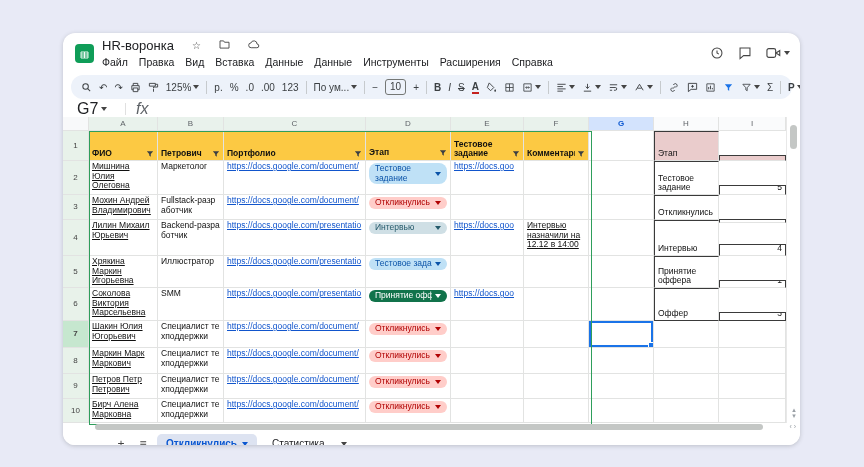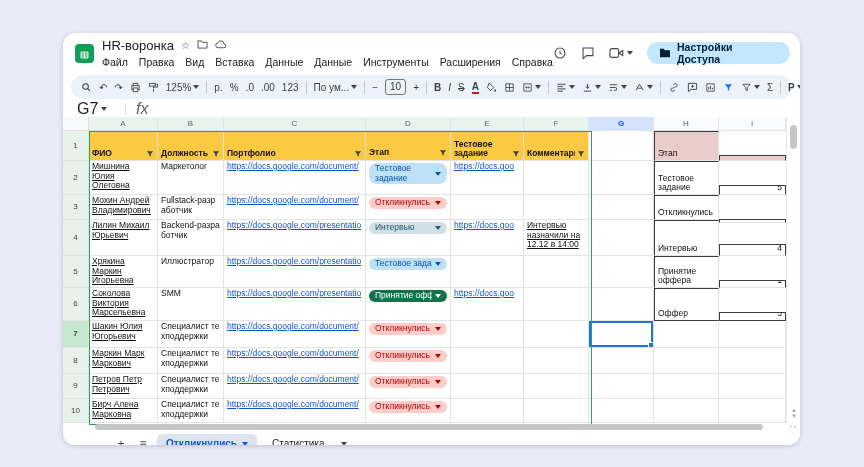--- a/index.html
+++ b/index.html
@@ -6,21 +6,21 @@
   body{font-family:"Liberation Sans",sans-serif;-webkit-font-smoothing:antialiased;}
   .frame{position:relative;width:864px;height:467px;background:#e8eaf6;overflow:hidden;}
   .window{position:absolute;left:63px;top:33px;width:737px;height:412px;background:#fff;
           border-radius:12px;box-shadow:0 1px 4px rgba(60,64,67,.25);overflow:hidden;}
   
   .hdr{position:absolute;left:0;top:0;width:100%;height:40px;display:flex;align-items:center;}
   .logo{width:19px;height:19px;margin:0 8px 0 12px;background:#0f9d58;border-radius:4px;flex:none;
         display:flex;align-items:center;justify-content:center;}
   .logo svg{display:block}
   .titleblock{display:flex;flex-direction:column;gap:1px;}
-  .titlerow{display:flex;align-items:center;gap:7px;height:16px;}
+  .titlerow{display:flex;align-items:center;gap:18px;height:16px;}
   .doctitle{font-size:13px;color:#202124;}
   .titleicon{color:#444;font-size:10px;line-height:10px;}
   .menurow{display:flex;gap:11px;height:14px;align-items:center;}
   .menuitem{font-size:10.5px;color:#202124;}
   .hdr-right{margin-left:auto;display:flex;align-items:center;gap:14px;padding-right:10px;}
   .hicon{color:#444;display:flex;align-items:center;}
   .sharepill{display:flex;align-items:center;gap:6px;background:#c2e7ff;color:#001d35;
              border-radius:12px;height:22px;padding:0 12px;font-size:10.5px;font-weight:bold;}
   .caret{width:0;height:0;border-left:3.5px solid transparent;border-right:3.5px solid transparent;
          border-top:4px solid #444;display:inline-block;}
@@ -152,26 +152,20 @@
               <path d="M3.5 3.5h17v13h-11l-6 5z" fill="none" stroke="#444" stroke-width="1.8"></path>
             </svg>
       </span>
       <span class="hicon" style="gap:3px;display:flex;align-items:center;">
         <svg width="15" height="12" viewBox="0 0 24 18">
               <rect x="1.5" y="2" width="14" height="14" rx="3" fill="none" stroke="#444" stroke-width="1.8"></rect>
               <path d="M16 9l6-4v8z" fill="none" stroke="#444" stroke-width="1.8"></path>
             </svg>
         <span class="caret"></span>
       </span>
-      <div class="sharepill">
-        <svg width="12" height="10" viewBox="0 0 14 12">
-              <path d="M1 1h4.5l1.3 1.6H13V11H1z" fill="#001d35"></path>
-            </svg>
-        <span>Настройки Доступа</span>
-      </div>
     </div>
   </div>
 
   <div class="tbar">
     <span class="tbtn">
       <svg width="11" height="11" viewBox="0 0 24 24">
             <circle cx="10" cy="10" r="6" fill="none" stroke="#3c4043" stroke-width="2.2"></circle>
             <path d="M14.5 14.5L20 20" stroke="#3c4043" stroke-width="2.2"></path>
           </svg>
     </span>
@@ -320,21 +314,21 @@
 
     <div class="row" style="height:30px">
       <div class="cell rh">1</div>
       <div class="cell ca hd">
             <span class="lbl">ФИО</span>
             <svg class="funnel" width="8" height="8" viewBox="0 0 10 10">
               <path d="M1 1.5h8L6 5v3.5L4 7V5z" fill="#3c4043"></path>
             </svg>
           </div>
       <div class="cell cb hd">
-            <span class="lbl">Должность</span>
+            <span class="lbl">Петрович</span>
             <svg class="funnel" width="8" height="8" viewBox="0 0 10 10">
               <path d="M1 1.5h8L6 5v3.5L4 7V5z" fill="#3c4043"></path>
             </svg>
           </div>
       <div class="cell cc hd">
             <span class="lbl">Портфолио</span>
             <svg class="funnel" width="8" height="8" viewBox="0 0 10 10">
               <path d="M1 1.5h8L6 5v3.5L4 7V5z" fill="#3c4043"></path>
             </svg>
           </div>

